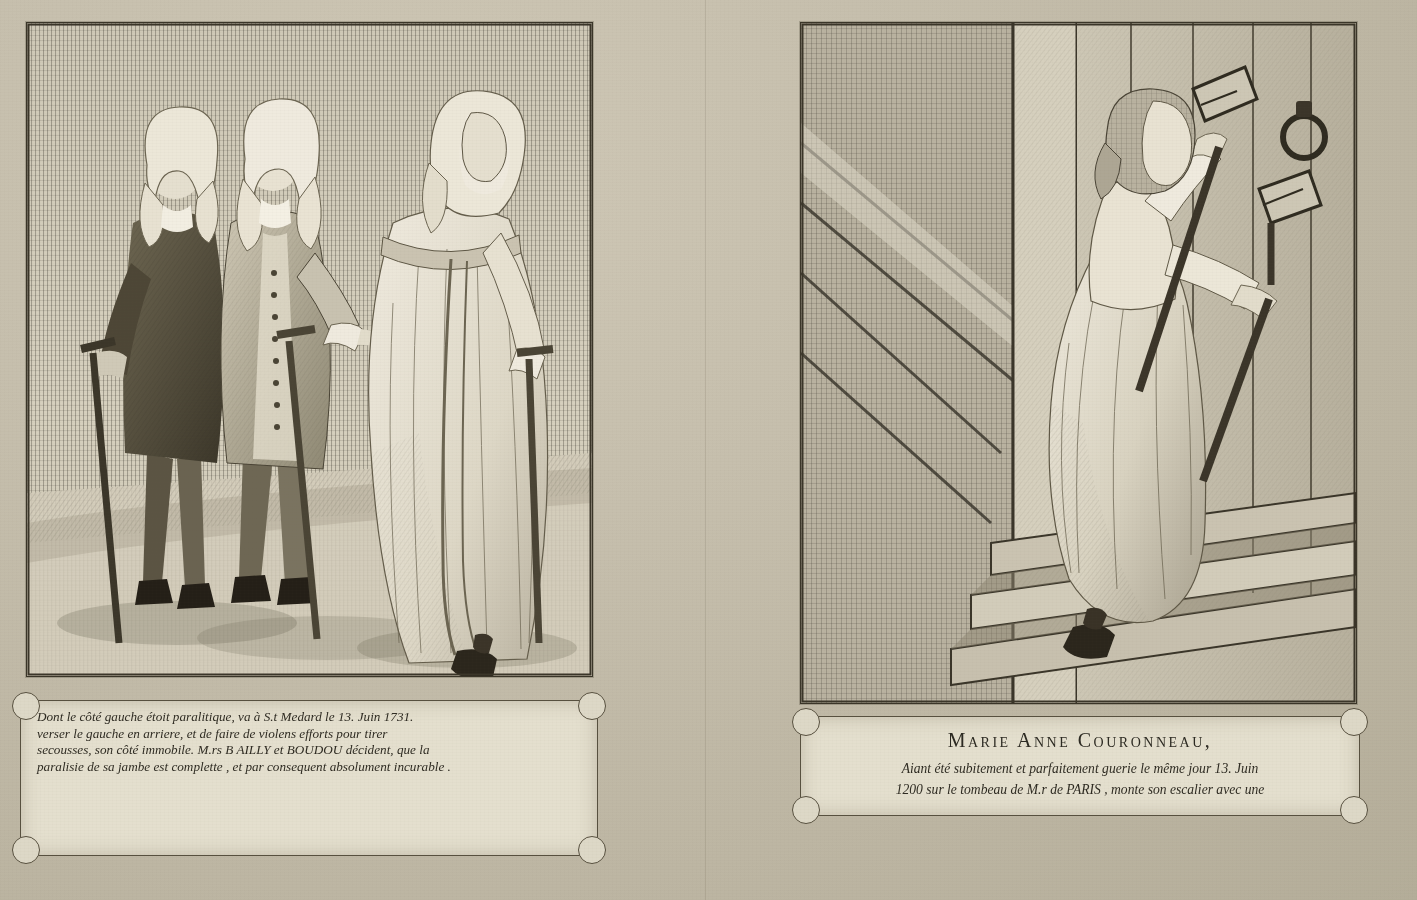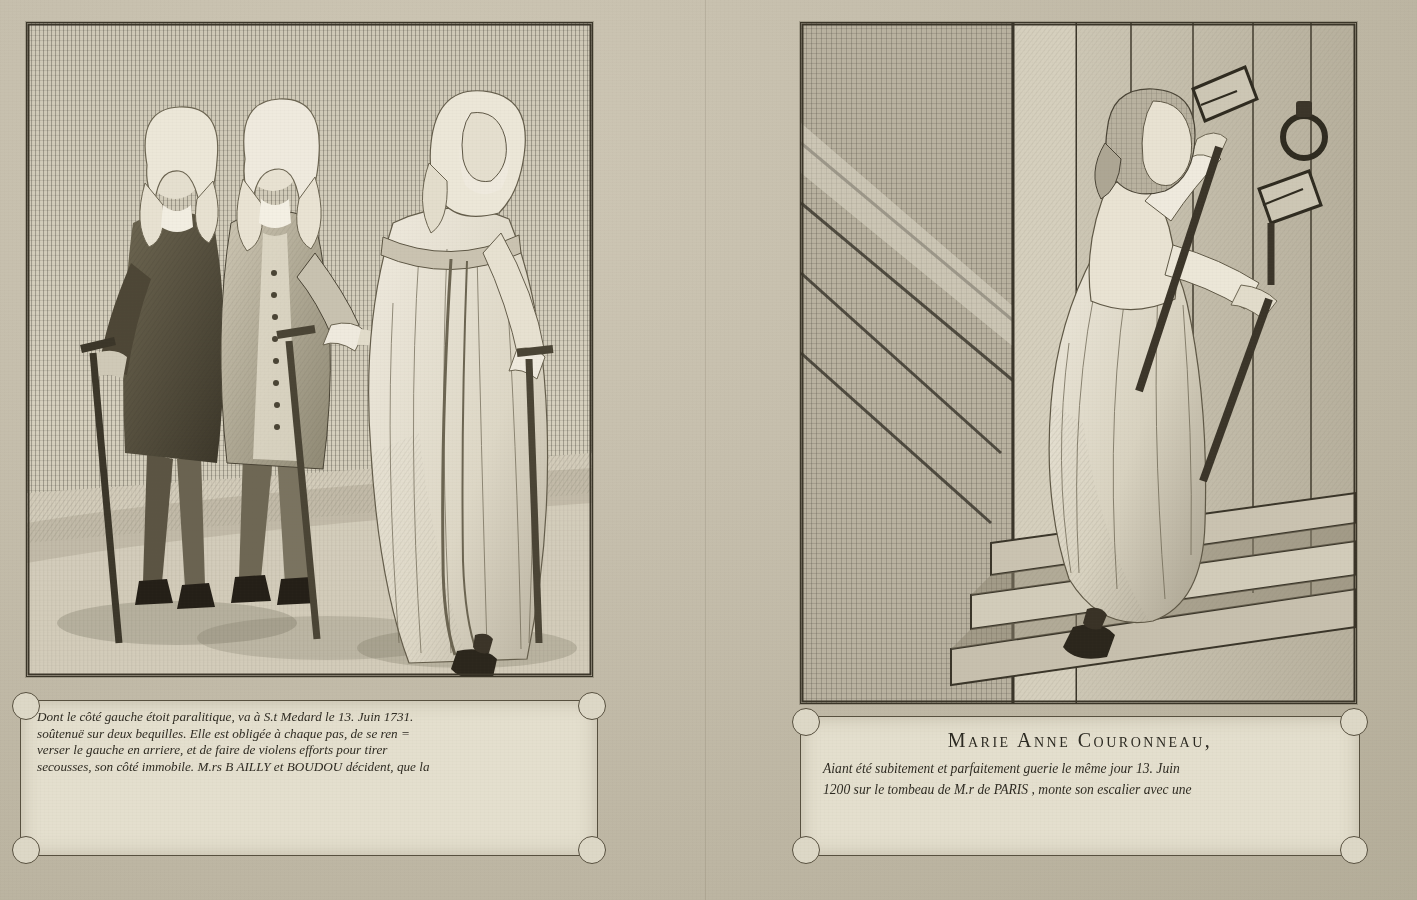--- a/index.html
+++ b/index.html
@@ -79,21 +79,21 @@
     background: #e4dfce;
     border: 1px solid #57503f;
     box-shadow: inset 0 0 18px rgba(120,112,90,.35);
     padding: 8px 16px 10px 16px;
     box-sizing: border-box;
   }
   .plate-left .caption {
     left: 20px; top: 700px; width: 578px; height: 156px;
   }
   .plate-right .caption {
-    left: 80px; top: 716px; width: 560px; height: 140px;
+    left: 80px; top: 716px; width: 560px; height: 100px;
   }
   .caption .title {
     text-align: center;
     font-variant: small-caps;
     letter-spacing: 2.5px;
     font-size: 20px;
     color: #2c2a22;
     margin: 4px 0 6px 0;
     white-space: nowrap;
   }
@@ -104,21 +104,21 @@
     line-height: 16.5px;
     color: #2e2b22;
     text-align: left;
   }
   .plate-right .caption .body {
     font-size: 13.6px;
     line-height: 21px;
     padding: 0 6px;
   }
   .caption .body .ln { display: block; white-space: nowrap; }
-  .plate-right .caption .body .ln { text-indent: 0; }
+  .plate-right .caption .body .ln { text-indent: 0; text-align: center; }
 
   
   .curl {
     position: absolute;
     width: 26px; height: 26px;
     border: 1px solid #57503f;
     border-radius: 50%;
     background: #ddd8c7;
   }
   .curl.tl { left: -9px;  top: -9px; }
@@ -282,23 +282,23 @@
       </svg>
     </div>
 
     <div class="caption">
       <span class="curl tl"></span>
       <span class="curl tr"></span>
       <span class="curl bl"></span>
       <span class="curl br"></span>
       <div class="body">
         <span class="ln">Dont le côté gauche étoit paralitique, va à S.t Medard le 13. Juin 1731.</span>
-        <span class="ln">soûtenuë sur deux bequilles. Elle est obligée à chaque pas, de se ren =</span>
         <span class="ln">verser le gauche en arriere, et de faire de violens efforts pour tirer</span>
         <span class="ln">secousses, son côté immobile. M.rs B AILLY et BOUDOU décident, que la</span>
+        <span class="ln">paralisie de sa jambe est complette , et par consequent absolument incurable .</span>
       </div>
     </div>
   </div>
 
   <div class="plate plate-right">
 
     <div class="engraving">
       <div class="hatch"></div>
 
       <svg class="plate-svg" viewBox="0 0 555 680" preserveAspectRatio="none">

